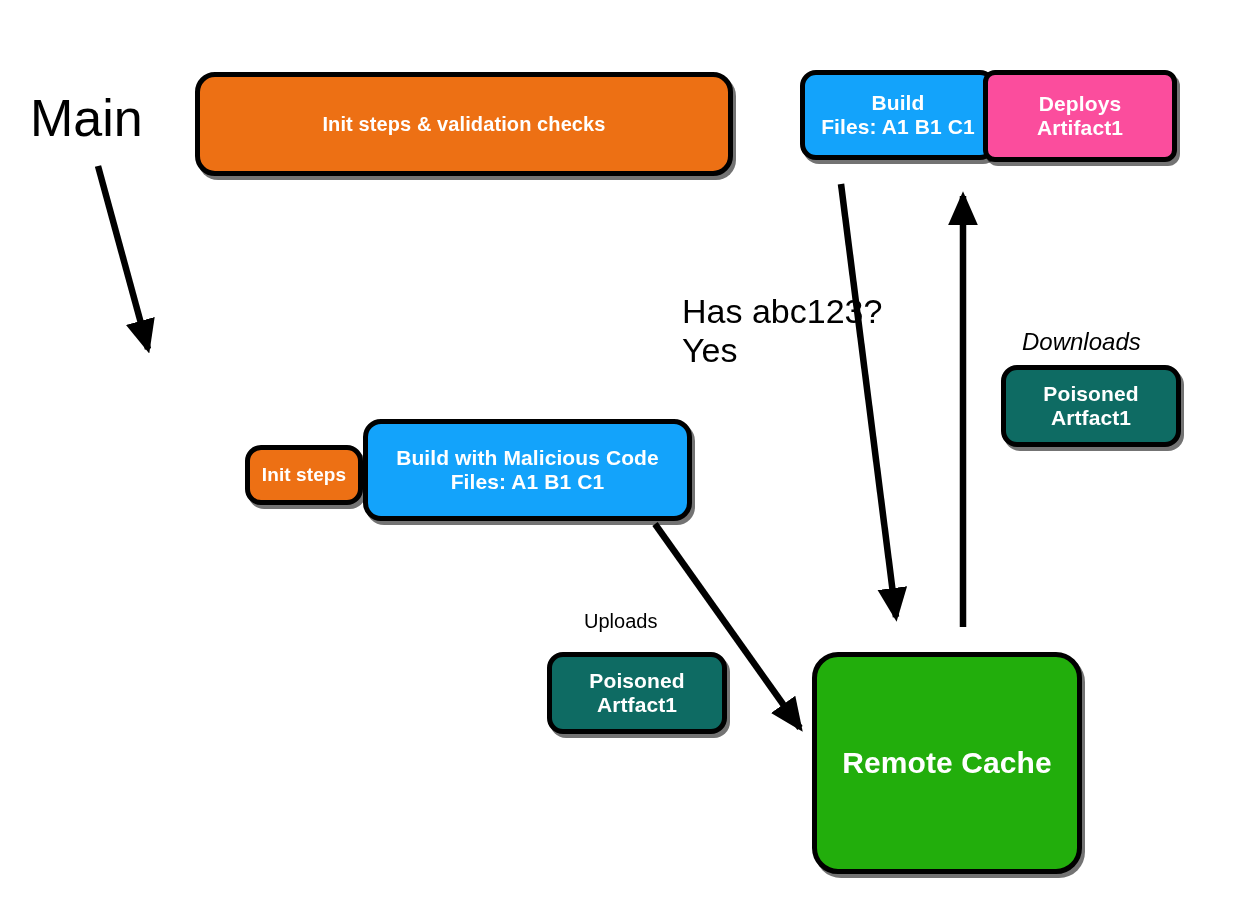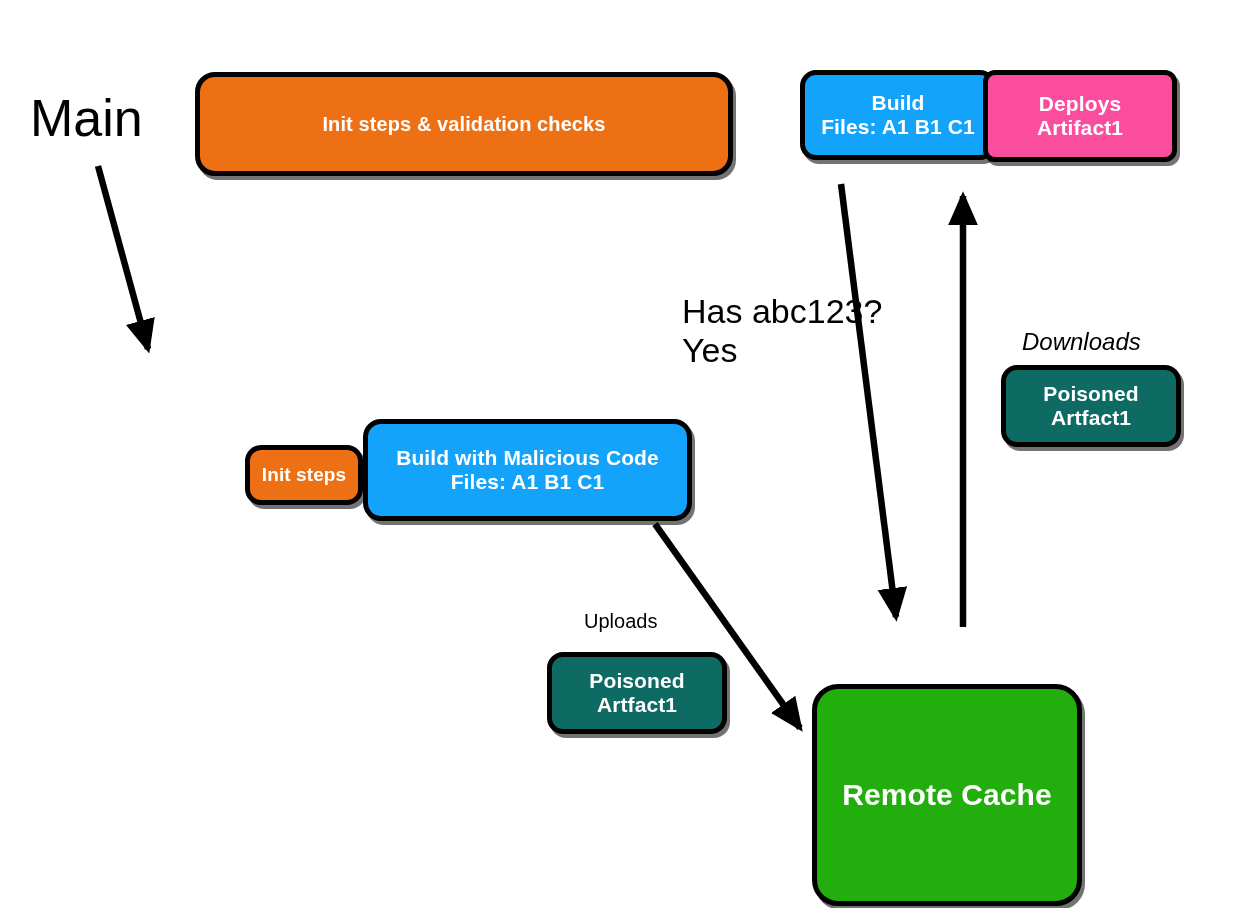--- a/index.html
+++ b/index.html
@@ -142,17 +142,17 @@
     </div>
   </div>
 
   <div class="node" id="node-download-artifact" style="background:#0E6B63;">
     <div>
       <span class="line">Poisoned</span>
       <span class="line">Artfact1</span>
     </div>
   </div>
 
-  <div class="node" id="node-remote-cache" style="background:#22AE0C;margin-top:32px;">
+  <div class="node" id="node-remote-cache" style="background:#22AE0C;">
     <span class="line">Remote Cache</span>
   </div>
 
 </div>
 
 </body></html>

